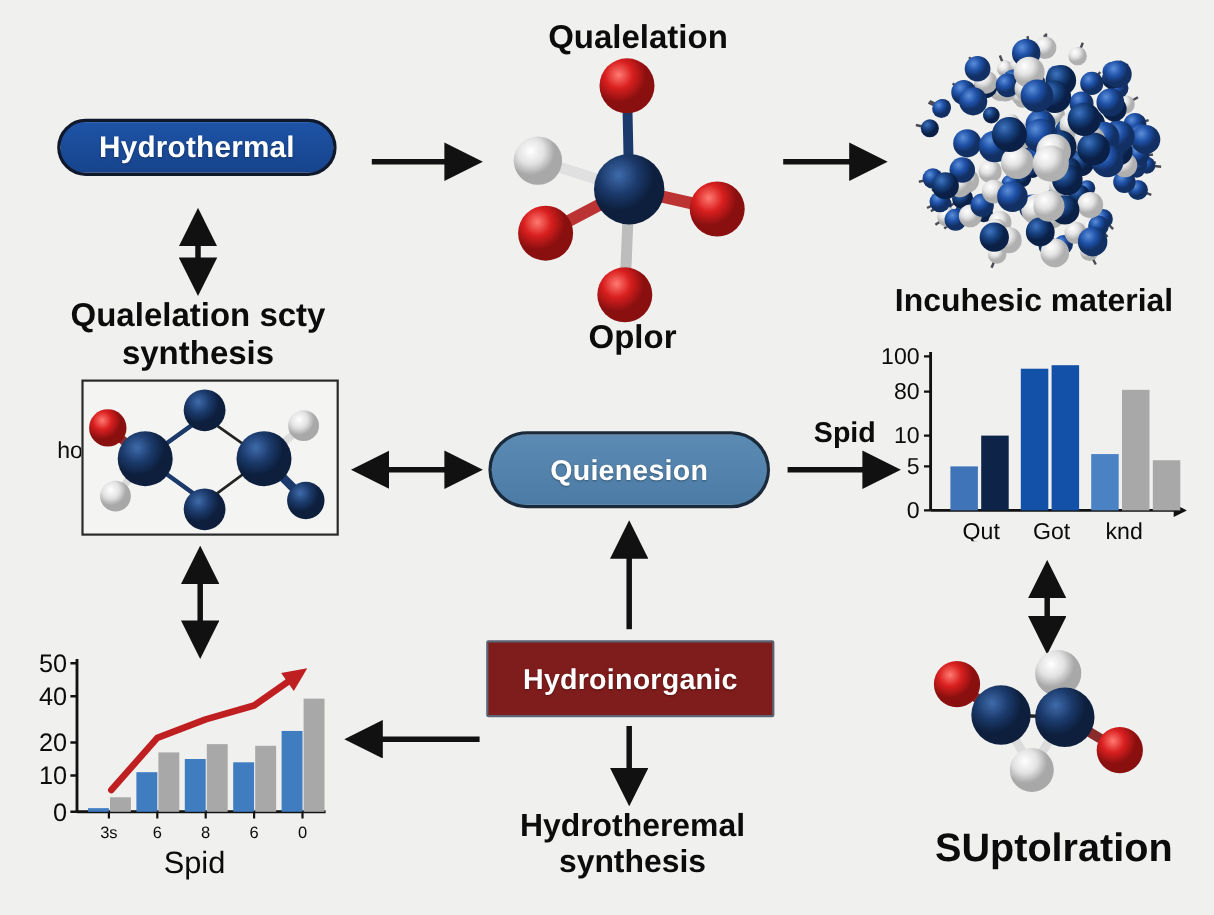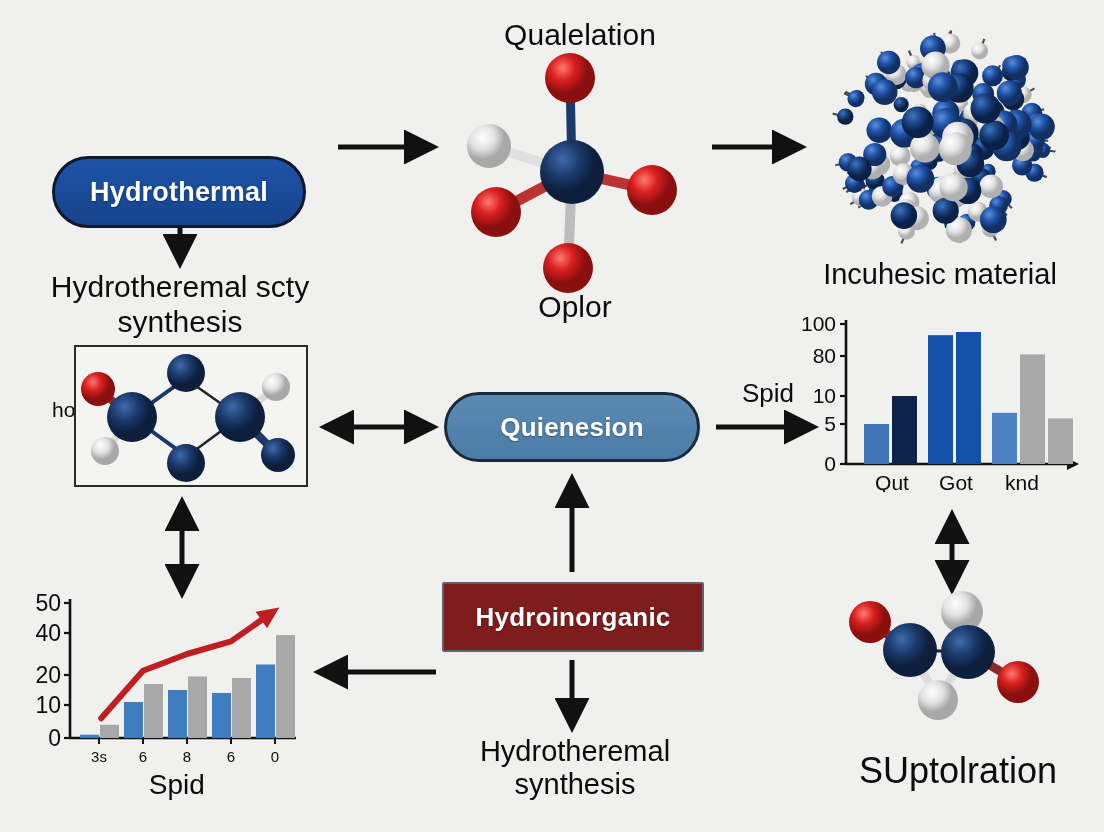--- a/index.html
+++ b/index.html
@@ -19,43 +19,42 @@
     position: absolute;
     display: flex; align-items: center; justify-content: center;
     color: #fff; font-weight: 700;
     letter-spacing: .2px;
     text-shadow: 0 1px 2px rgba(0,0,0,.35);
   }
   .pill.rounded { border-radius: 40px; }
   .pill.rect { border-radius: 2px; }
 
   #node-hydrothermal {
-    left: 52px; top: 108px; width: 254px; height: 72px;
+    left: 52px; top: 108px; width: 254px; height: 52px;
     background: linear-gradient(#1d53a6, #17448c);
     border: 3px solid #10182b;
     font-size: 27px;
-    margin-top: 48px;
   }
   #node-quienesion {
     left: 444px; top: 392px; width: 256px; height: 70px;
     background: linear-gradient(#5b8bb3, #4c7ca6);
     border: 3px solid #1b2a3a;
     font-size: 26px;
   }
   #node-hydroinorganic {
     left: 442px; top: 582px; width: 262px; height: 70px;
     background: #7f1d1d;
     border: 2px solid #5b6475;
     font-size: 26px;
   }
 
   
   .lbl {
     position: absolute;
-    color: #0c0c0c; font-weight: 400; text-align: center;
+    color: #0c0c0c; font-weight: 700; text-align: center;
     line-height: 1.15;
   }
   #lbl-qualelation { left: 440px; top: 18px; width: 280px; font-size: 30px; }
   #lbl-oplor       { left: 470px; top: 290px; width: 210px; font-size: 30px; }
   #lbl-incuhesic   { left: 790px; top: 258px; width: 300px; font-size: 29px; }
   #lbl-hydro-scty  { left: 20px; top: 270px; width: 320px; font-size: 30px; }
   #lbl-hom         { left: 10px; top: 398px; width: 62px; font-size: 21px; font-weight: 400; text-align: left; margin-left: 42px; }
   #lbl-spid-arrow  { left: 722px; top: 379px; width: 92px; font-size: 26px; }
   #lbl-hydrotheremal { left: 440px; top: 735px; width: 270px; font-size: 29px; }
   #lbl-suptolration  { left: 828px; top: 750px; width: 260px; font-size: 36px; }
@@ -106,21 +105,21 @@
 
   <div class="pill rect" id="node-hydroinorganic">
     <span>Hydroinorganic</span>
   </div>
 
   <div class="lbl" id="lbl-qualelation">Qualelation</div>
   <div class="lbl" id="lbl-oplor">Oplor</div>
   <div class="lbl" id="lbl-incuhesic">Incuhesic material</div>
 
   <div class="lbl" id="lbl-hydro-scty">
-    <div>Hydrotheremal scty</div>
+    <div>Qualelation scty</div>
     <div>synthesis</div>
   </div>
 
   <div class="lbl" id="lbl-hom">hom</div>
   <div class="lbl" id="lbl-spid-arrow">Spid</div>
 
   <div class="lbl" id="lbl-hydrotheremal">
     <div>Hydrotheremal</div>
     <div>synthesis</div>
   </div>

